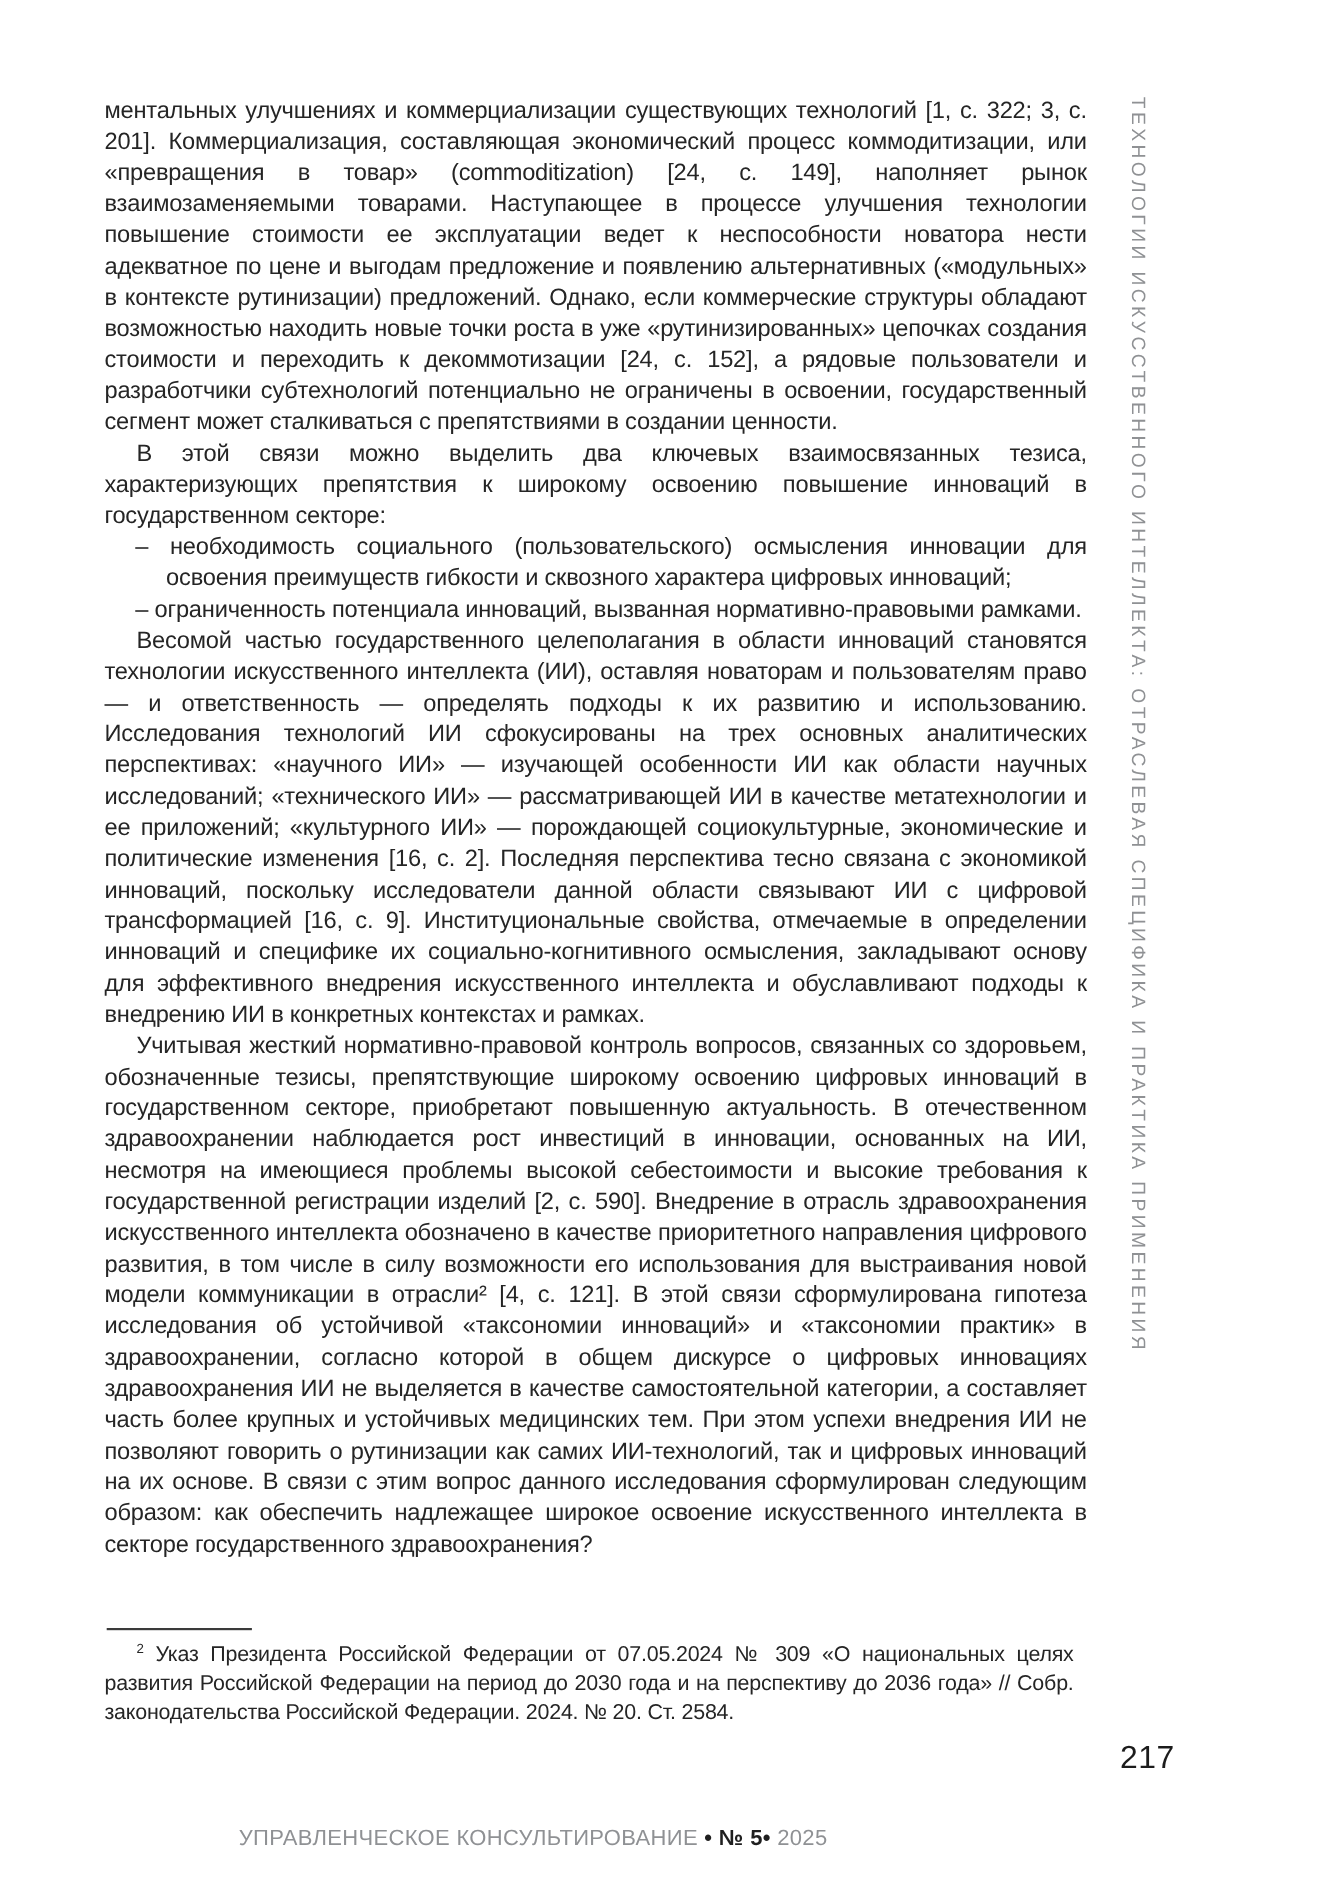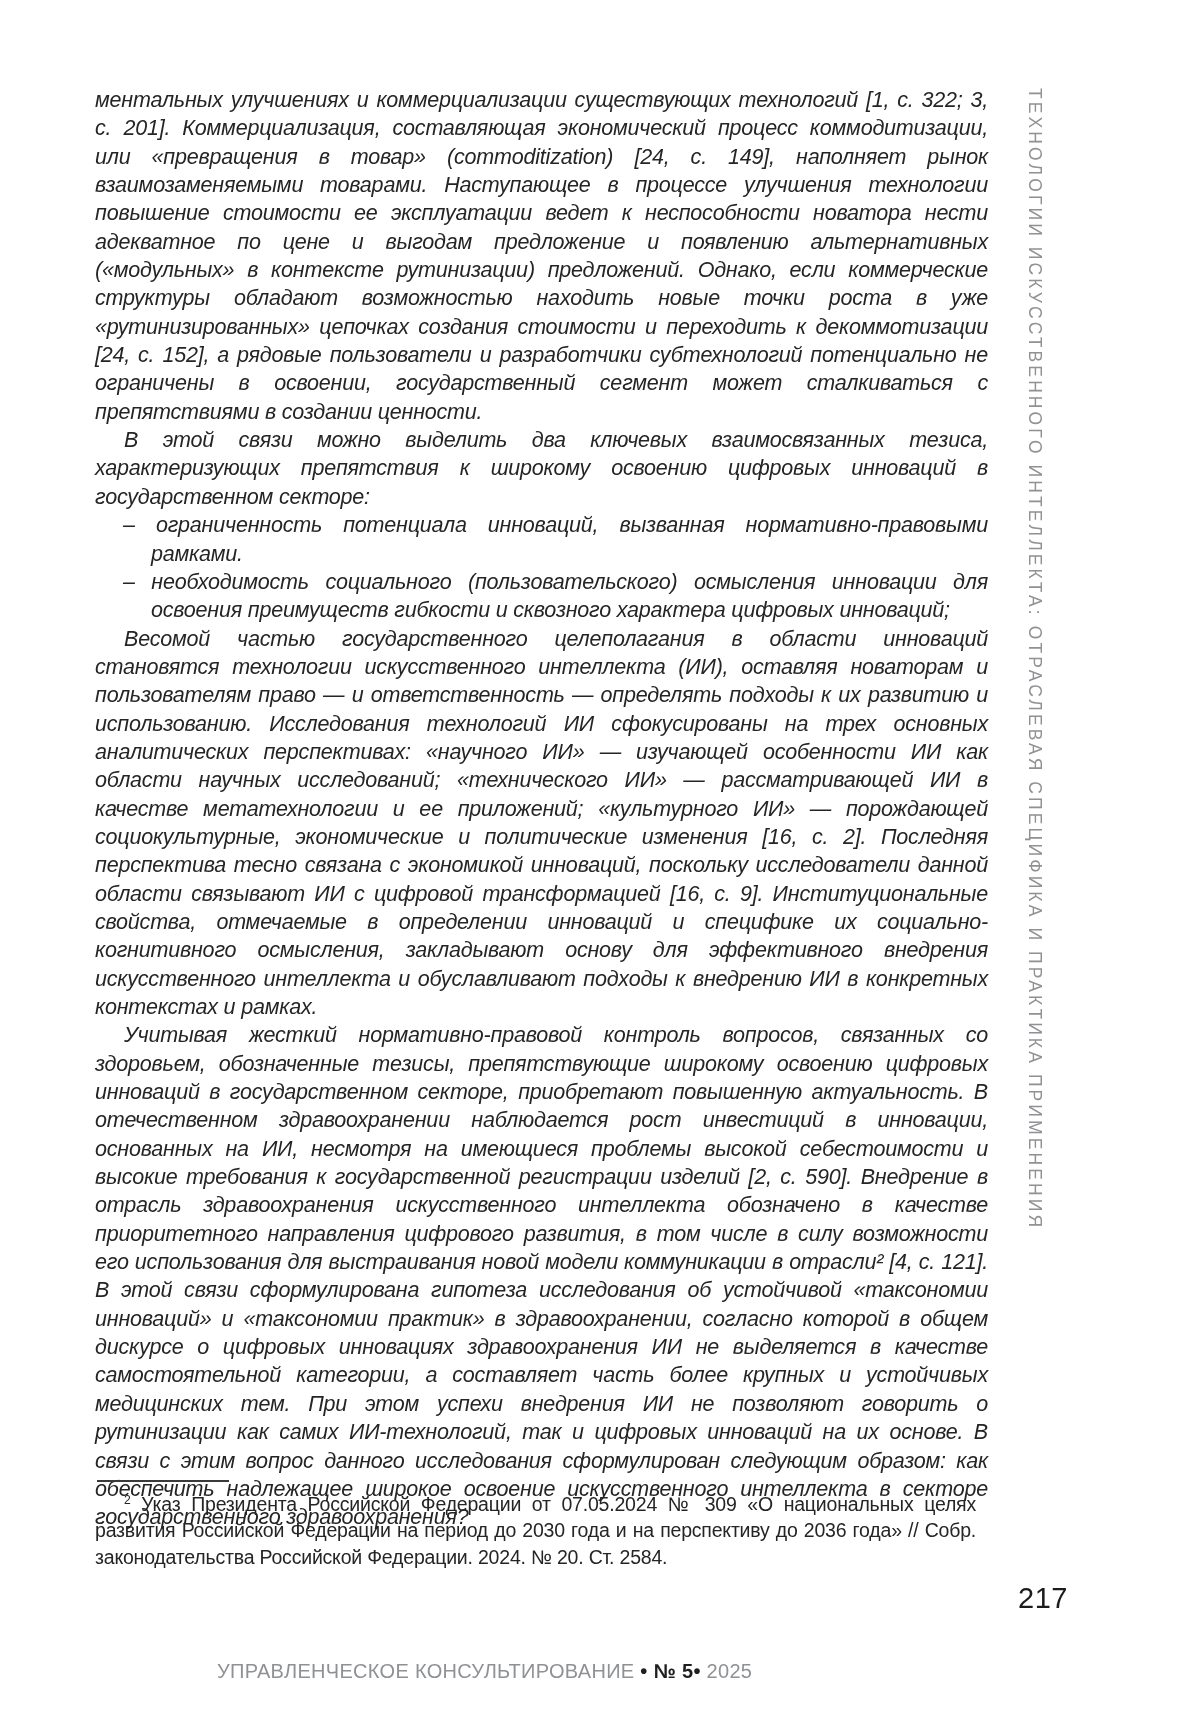--- a/index.html
+++ b/index.html
@@ -10,21 +10,20 @@
     overflow:hidden;
     font-family:"Liberation Sans", sans-serif;
   }
   .text-column{
     position:absolute;
     left:95px;top:86px;width:893px;
     font-size:21.5px;line-height:28.35px;
     color:#252525;
     text-align:justify;
     letter-spacing:-0.2px;
-    font-style:italic;
   }
   .text-column p{margin:0;text-indent:29px;}
   .text-column p.continued{text-indent:0;}
   .bullet{
     margin-left:56px;
     text-indent:-28px;
     text-align:justify;
   }
   .footnote{
     position:absolute;left:95px;top:1480px;width:893px;color:#252525;
@@ -57,23 +56,23 @@
     color:#8f9194;white-space:nowrap;
   }
 </style>
 </head>
 <body>
 
 <div class="page">
 
   <div class="text-column">
     <p class="continued">ментальных улучшениях и коммерциализации существующих технологий [1, с. 322; 3, с. 201]. Коммерциализация, составляющая экономический процесс коммодитизации, или «превращения в товар» (commoditization) [24, с. 149], наполняет рынок взаимозаменяемыми товарами. Наступающее в процессе улучшения технологии повышение стоимости ее эксплуатации ведет к неспособности новатора нести адекватное по цене и выгодам предложение и появлению альтернативных («модульных» в контексте рутинизации) предложений. Однако, если коммерческие структуры обладают возможностью находить новые точки роста в уже «рутинизированных» цепочках создания стоимости и переходить к декоммотизации [24, с. 152], а рядовые пользователи и разработчики субтехнологий потенциально не ограничены в освоении, государственный сегмент может сталкиваться с препятствиями в создании ценности.</p>
-    <p>В этой связи можно выделить два ключевых взаимосвязанных тезиса, характеризующих препятствия к широкому освоению цифровых инноваций в государственном секторе:</p>
+    <p>В этой связи можно выделить два ключевых взаимосвязанных тезиса, характеризующих препятствия к широкому освоению повышение инноваций в государственном секторе:</p>
+    <div class="bullet"><span>–</span> <span>необходимость социального (пользовательского) осмысления инновации для освоения преимуществ гибкости и сквозного характера цифровых инноваций;</span></div>
     <div class="bullet"><span>–</span> <span>ограниченность потенциала инноваций, вызванная нормативно-правовыми рамками.</span></div>
-    <div class="bullet"><span>–</span> <span>необходимость социального (пользовательского) осмысления инновации для освоения преимуществ гибкости и сквозного характера цифровых инноваций;</span></div>
     <p>Весомой частью государственного целеполагания в области инноваций становятся технологии искусственного интеллекта (ИИ), оставляя новаторам и пользователям право — и ответственность — определять подходы к их развитию и использованию. Исследования технологий ИИ сфокусированы на трех основных аналитических перспективах: «научного ИИ» — изучающей особенности ИИ как области научных исследований; «технического ИИ» — рассматривающей ИИ в качестве метатехнологии и ее приложений; «культурного ИИ» — порождающей социокультурные, экономические и политические изменения [16, с. 2]. Последняя перспектива тесно связана с экономикой инноваций, поскольку исследователи данной области связывают ИИ с цифровой трансформацией [16, с. 9]. Институциональные свойства, отмечаемые в определении инноваций и специфике их социально-когнитивного осмысления, закладывают основу для эффективного внедрения искусственного интеллекта и обуславливают подходы к внедрению ИИ в конкретных контекстах и рамках.</p>
     <p>Учитывая жесткий нормативно-правовой контроль вопросов, связанных со здоровьем, обозначенные тезисы, препятствующие широкому освоению цифровых инноваций в государственном секторе, приобретают повышенную актуальность. В отечественном здравоохранении наблюдается рост инвестиций в инновации, основанных на ИИ, несмотря на имеющиеся проблемы высокой себестоимости и высокие требования к государственной регистрации изделий [2, с. 590]. Внедрение в отрасль здравоохранения искусственного интеллекта обозначено в качестве приоритетного направления цифрового развития, в том числе в силу возможности его использования для выстраивания новой модели коммуникации в отрасли² [4, с. 121]. В этой связи сформулирована гипотеза исследования об устойчивой «таксономии инноваций» и «таксономии практик» в здравоохранении, согласно которой в общем дискурсе о цифровых инновациях здравоохранения ИИ не выделяется в качестве самостоятельной категории, а составляет часть более крупных и устойчивых медицинских тем. При этом успехи внедрения ИИ не позволяют говорить о рутинизации как самих ИИ-технологий, так и цифровых инноваций на их основе. В связи с этим вопрос данного исследования сформулирован следующим образом: как обеспечить надлежащее широкое освоение искусственного интеллекта в секторе государственного здравоохранения?</p>
   </div>
 
   <div class="footnote">
     <div class="footnote-rule"></div>
     <p class="footnote-text"><sup>2</sup> <span>Указ Президента Российской Федерации от 07.05.2024 № 309 «О национальных целях развития Российской Федерации на период до 2030 года и на перспективу до 2036 года» // Собр. законодательства Российской Федерации. 2024. № 20. Ст. 2584.</span></p>
   </div>
 
   <div class="footer-journal"><span>УПРАВЛЕНЧЕСКОЕ КОНСУЛЬТИРОВАНИЕ</span> <span class="strong">•</span> <span class="strong">№ 5</span><span class="strong">•</span> <span>2025</span></div>

